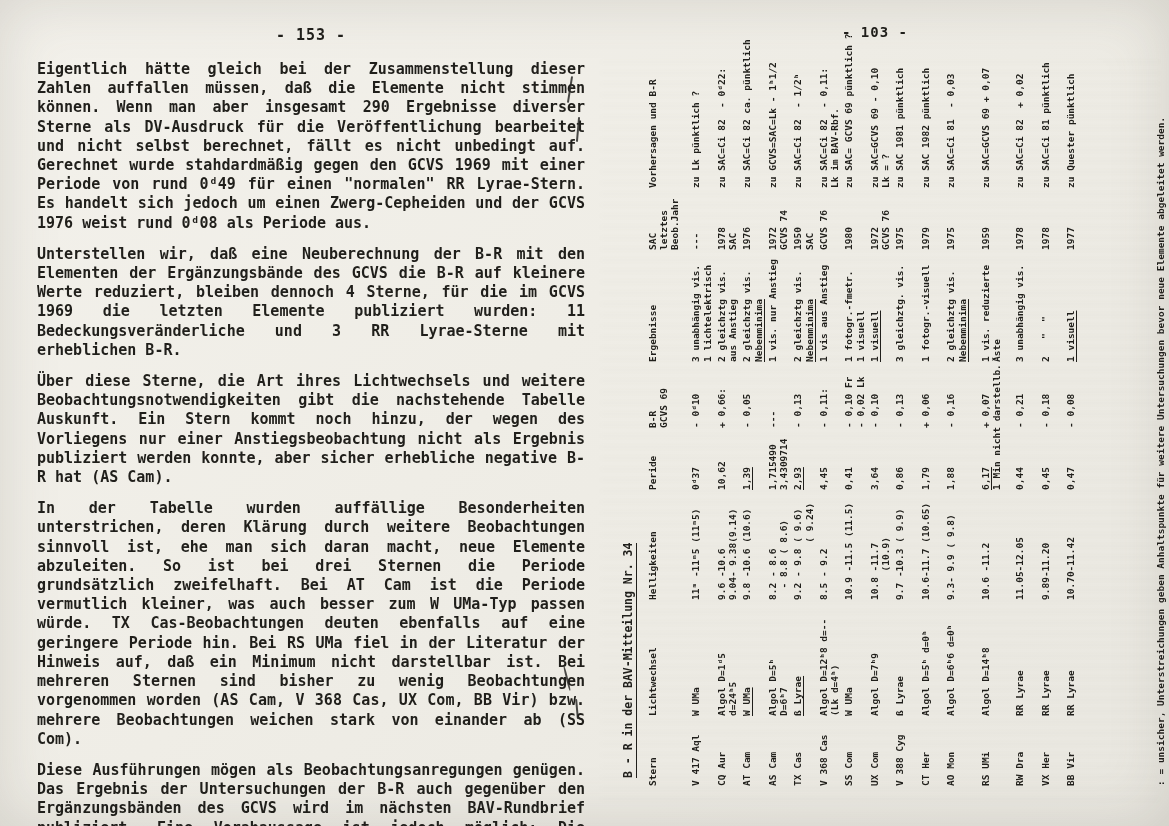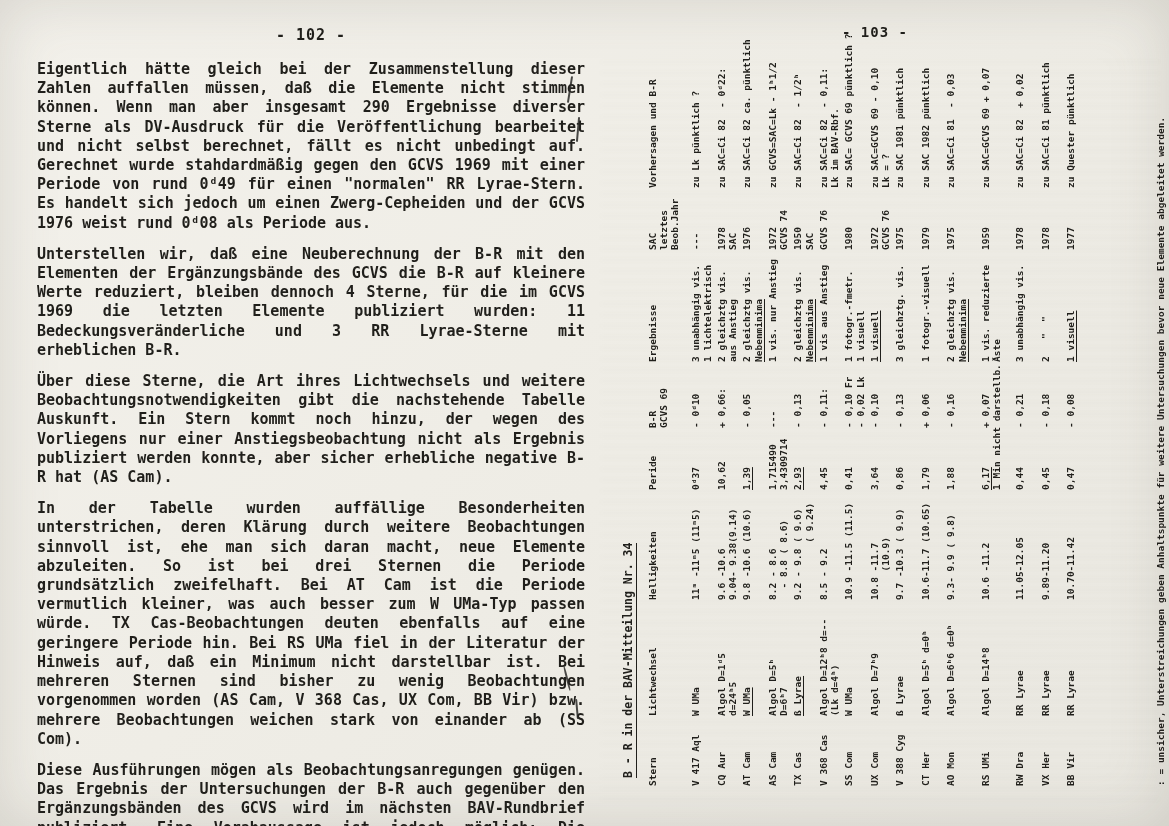--- a/index.html
+++ b/index.html
@@ -71,21 +71,21 @@
   .m4{left:576px;top:699px;width:2px;height:20px;transform:rotate(-5deg);}
 </style>
 </head>
 <body>
 
 <div class="scan">
 
   <div class="bleed"></div>
 
   <div class="page-left">
-    <div class="pageno">- 102 -</div>
+    <div class="pageno">- 153 -</div>
     <p class="para">Eigentlich hätte gleich bei der Zusammenstellung dieser Zahlen auffallen müssen, daß die Elemente nicht stimmen können. Wenn man aber insgesamt 290 Ergebnisse diverser Sterne als DV-Ausdruck für die Veröffentlichung bearbeitet und nicht selbst berechnet, fällt es nicht unbedingt auf. Gerechnet wurde stahdardmäßig gegen den GCVS 1969 mit einer Periode von rund 0ᵈ49 für einen "normalen" RR Lyrae-Stern. Es handelt sich jedoch um einen Zwerg-Cepheiden und der GCVS 1976 weist rund 0ᵈ08 als Periode aus.</p>
     <p class="para">Unterstellen wir, daß eine Neuberechnung der B-R mit den Elementen der Ergänzungsbände des GCVS die B-R auf kleinere Werte reduziert, bleiben dennoch 4 Sterne, für die im GCVS 1969 die letzten Elemente publiziert wurden: 11 Bedeckungsveränderliche und 3 RR Lyrae-Sterne mit erheblichen B-R.</p>
     <p class="para">Über diese Sterne, die Art ihres Lichtwechsels und weitere Beobachtungsnotwendigkeiten gibt die nachstehende Tabelle Auskunft. Ein Stern kommt noch hinzu, der wegen des Vorliegens nur einer Anstiegsbeobachtung nicht als Ergebnis publiziert werden konnte, aber sicher erhebliche negative B-R hat (AS Cam).</p>
     <p class="para">In der Tabelle wurden auffällige Besonderheiten unterstrichen, deren Klärung durch weitere Beobachtungen sinnvoll ist, ehe man sich daran macht, neue Elemente abzuleiten. So ist bei drei Sternen die Periode grundsätzlich zweifelhaft. Bei AT Cam ist die Periode vermutlich kleiner, was auch besser zum W UMa-Typ passen würde. TX Cas-Beobachtungen deuten ebenfalls auf eine geringere Periode hin. Bei RS UMa fiel in der Literatur der Hinweis auf, daß ein Minimum nicht darstellbar ist. Bei mehreren Sternen sind bisher zu wenig Beobachtungen vorgenommen worden (AS Cam, V 368 Cas, UX Com, BB Vir) bzw. mehrere Beobachtungen weichen stark von einander ab (SS Com).</p>
     <p class="para">Diese Ausführungen mögen als Beobachtungsanregungen genügen. Das Ergebnis der Untersuchungen der B-R auch gegenüber den Ergänzungsbänden des GCVS wird im nächsten BAV-Rundbrief publiziert. Eine Vorabaussage ist jedoch möglich: Die nächste BAV-Veröffentlichung wird die Ergänzungsbände berücksichtigen, da für mehr als die Hälfte der Sterne neue Elemente vorliegen und damit wesentlich mehr als erwartet.</p>
 
   </div>
 
   <div class="pageno-right">- 103 -</div>
 

